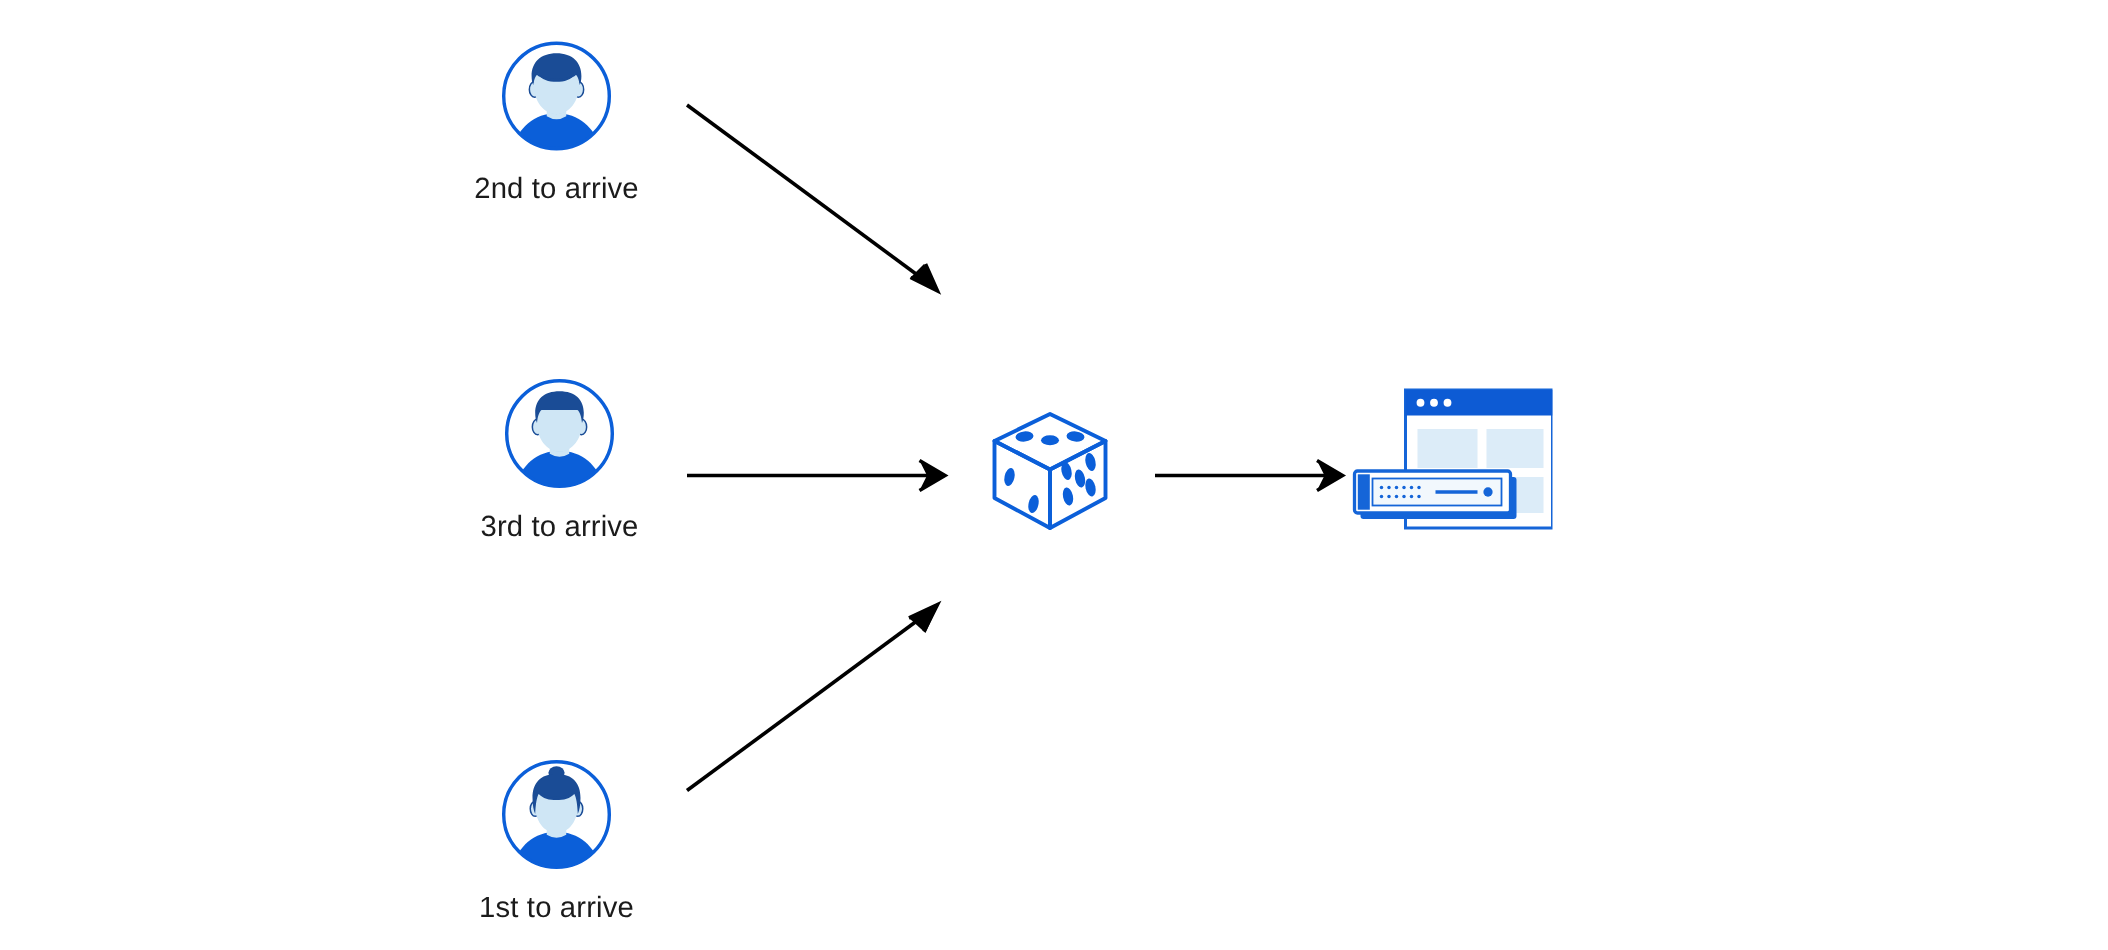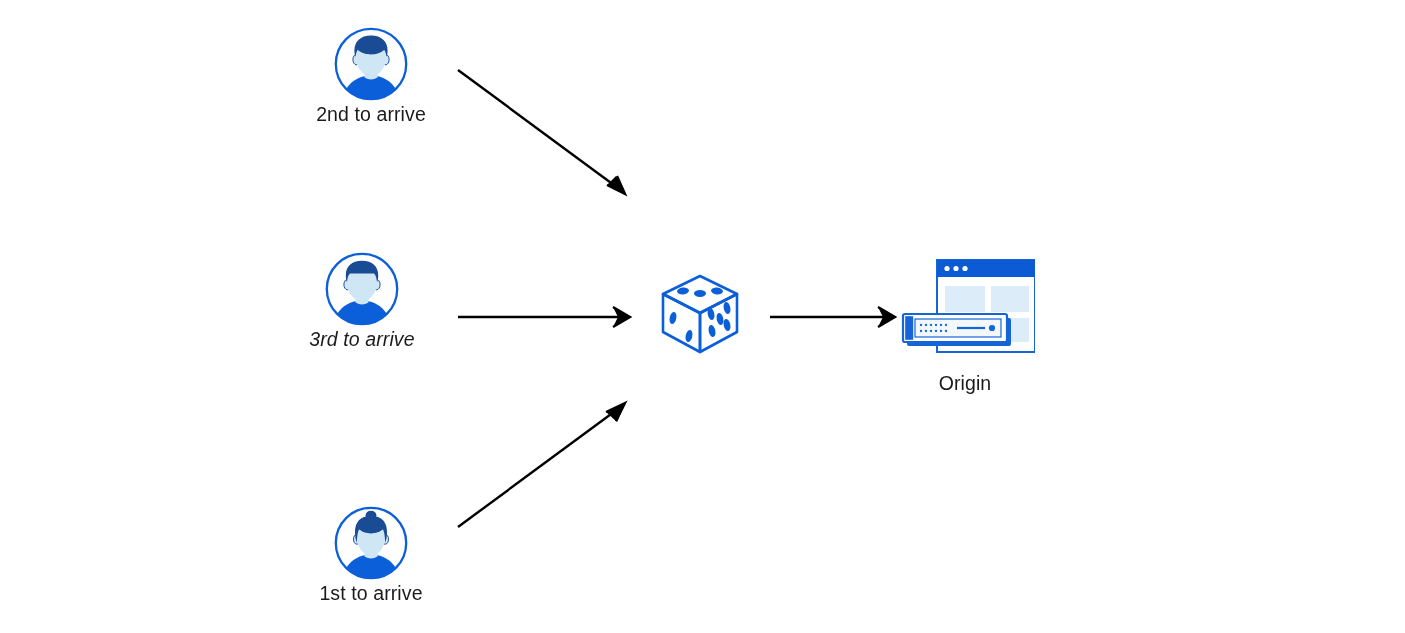--- a/index.html
+++ b/index.html
@@ -34,20 +34,21 @@
   }
   .node-label {
     font-size: 19.5px;
     line-height: 24px;
     color: #1b1b1b;
     text-align: center;
     letter-spacing: 0.1px;
     white-space: nowrap;
   }
   .avatar-node .node-label {
+    margin-top: 12px;
   }
   .dice-node {
     width: 90px;
     height: 90px;
   }
   .origin-node {
     width: 160px;
     text-align: center;
   }
   .origin-art {
@@ -127,21 +128,21 @@
                  c0.6 -4.1 1.6 -6.4 3.2 -7.6 c2.1 4.1 7.1 5.4 12.3 5.4
                  c5.2 0 10.2 -1.3 12.3 -5.4 c1.6 1.2 2.6 3.5 3.2 7.6
                  c0.7 -1.5 1.1 -3.5 1.1 -6.1 c0 -9 -6 -15.1 -16.6 -15.1 Z" fill="#1A4C96"></path>
         <path d="M24.2 22.4 c2.4 3.4 7.6 4.6 13.8 4.6 c6.2 0 11.4 -1.2 13.8 -4.6" fill="none" stroke="#1A4C96" stroke-width="1.2"></path>
       </g>
       <circle cx="38" cy="38" r="35.2" fill="none" stroke="#0B5FD9" stroke-width="2.3"></circle>
     </svg>
     <div class="node-label">2nd to arrive</div>
   </div>
 
-  <div class="node avatar-node" style="left:302px; top:251px;font-style:italic;">
+  <div class="node avatar-node" style="left:313px; top:251px;">
     <svg class="avatar" viewBox="0 0 76 76" xmlns="http://www.w3.org/2000/svg">
       <defs>
         <clipPath id="clipMid">
             <circle cx="38" cy="38" r="35.2"></circle>
           </clipPath>
       </defs>
       <circle cx="38" cy="38" r="35.2" fill="#ffffff"></circle>
       <g clip-path="url(#clipMid)">
         <path d="M38 49.5 C22.5 49.5 10.5 60.5 8.5 76 L67.5 76 C65.5 60.5 53.5 49.5 38 49.5 Z" fill="#0B5FD9"></path>
         <path d="M31.5 41 h13 v10.5 q-6.5 4 -13 0 Z" fill="#CFE6F5"></path>
@@ -265,16 +266,15 @@
             <circle cx="46" cy="75" r="1.15"></circle>
               <circle cx="51" cy="75" r="1.15"></circle>
           </g>
 
           <line x1="62" y1="72" x2="90" y2="72" stroke="#1565D8" stroke-width="2.2"></line>
 
           <circle cx="97" cy="72" r="3.1" fill="#1565D8"></circle>
         </g>
       </svg>
     </div>
-    <div class="node-label">Origin</div>
   </div>
 
 </div>
 
 </body></html>

